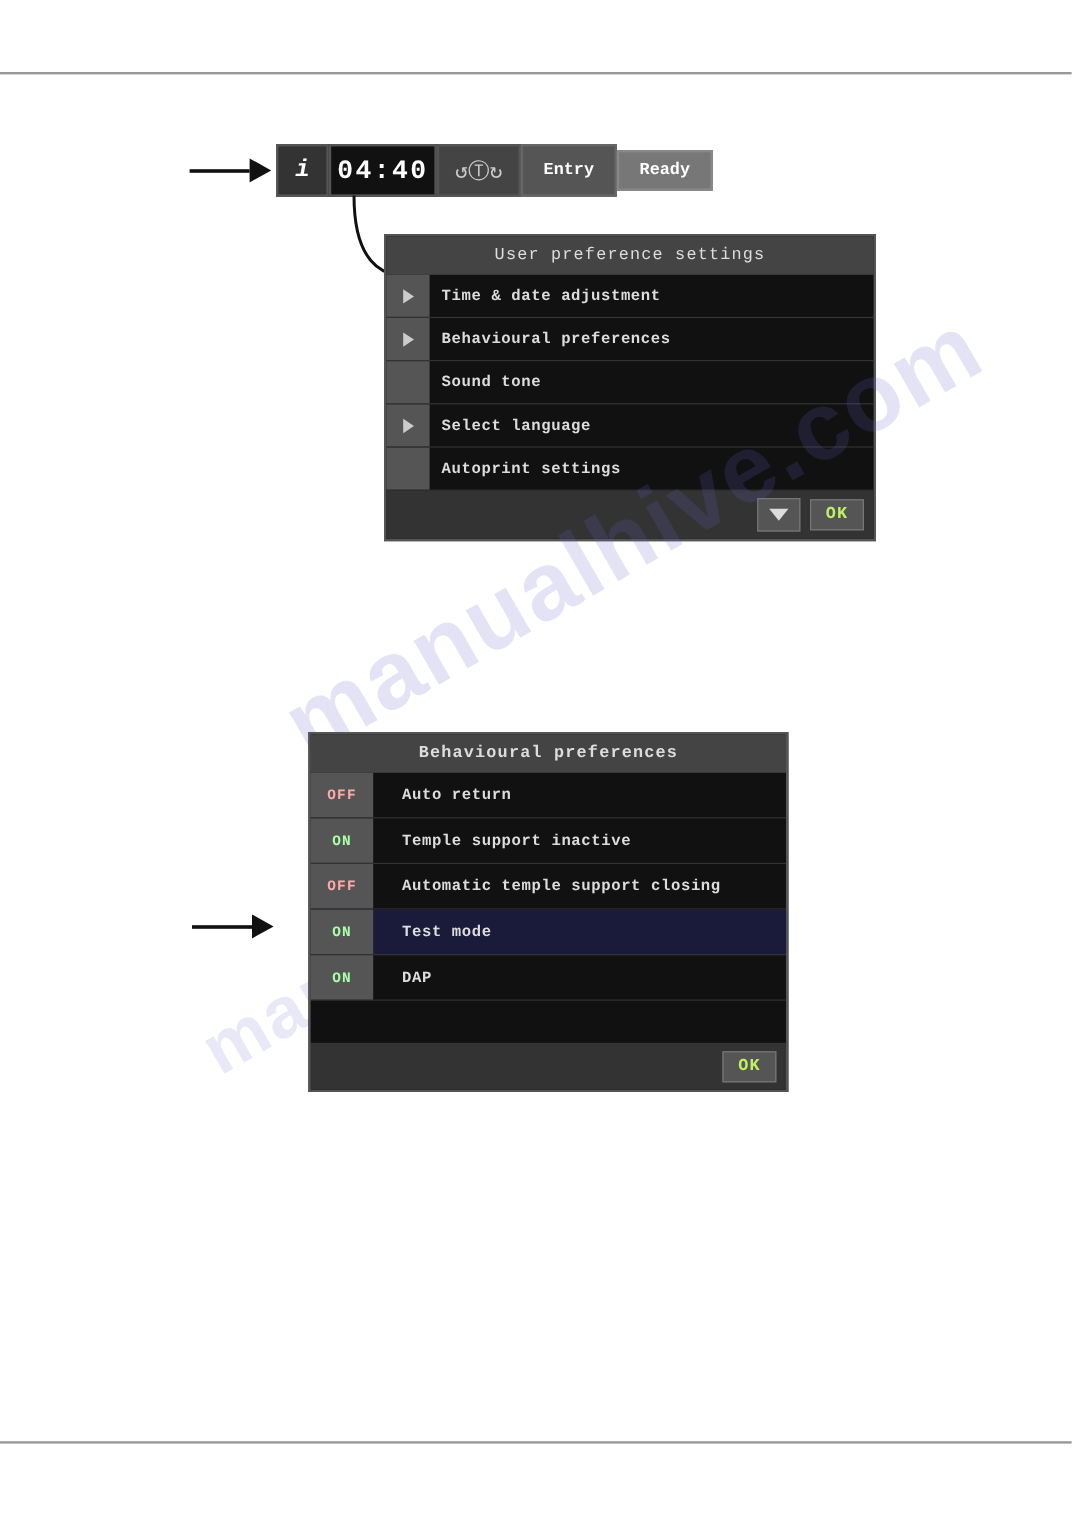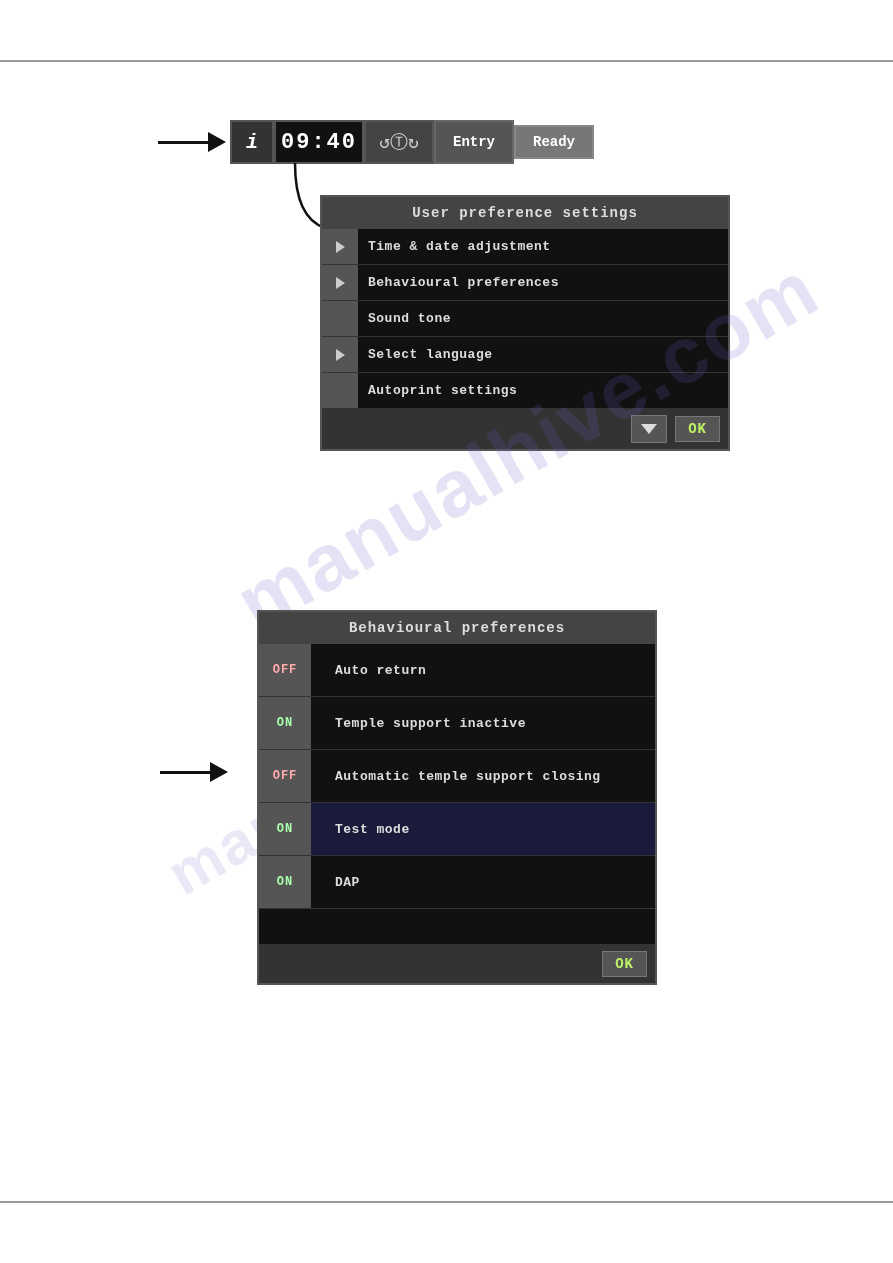--- a/index.html
+++ b/index.html
@@ -136,21 +136,21 @@
       background: #111;
       border: 2px solid #555;
     }
 
     .menu-header {
       background: #444;
       color: #ddd;
       text-align: center;
       padding: 8px 0;
       font-size: 14px;
-      font-weight: bold;
+      font-weight: normal;
       letter-spacing: 1px;
     }
 
     .menu-item {
       display: flex;
       flex-direction: row;
       align-items: center;
       height: 36px;
       border-bottom: 1px solid #333;
       cursor: pointer;
@@ -241,21 +241,21 @@
       padding: 8px 0;
       font-size: 14px;
       font-weight: bold;
       letter-spacing: 1px;
     }
 
     .behav-item {
       display: flex;
       flex-direction: row;
       align-items: center;
-      height: 53px;
+      height: 38px;
       border-bottom: 1px solid #333;
       cursor: pointer;
     }
 
     .behav-item.selected {
       background: #1a1a3a;
     }
 
     .behav-status {
       width: 52px;
@@ -354,21 +354,21 @@
 <div class="arrow-status">
   <div class="arrow-line-h"></div>
   <div class="arrow-right"></div>
 </div>
 
 <div class="status-bar">
   <div class="status-i">
     <span>i</span>
   </div>
   <div class="status-time">
-    <span>09:40</span>
+    <span>04:40</span>
   </div>
   <div class="status-icon">
     <span class="sync-icon">↺Ⓣ↻</span>
   </div>
   <div class="status-entry">
     <span>Entry</span>
   </div>
   <div class="status-ready">
     <span>Ready</span>
   </div>

